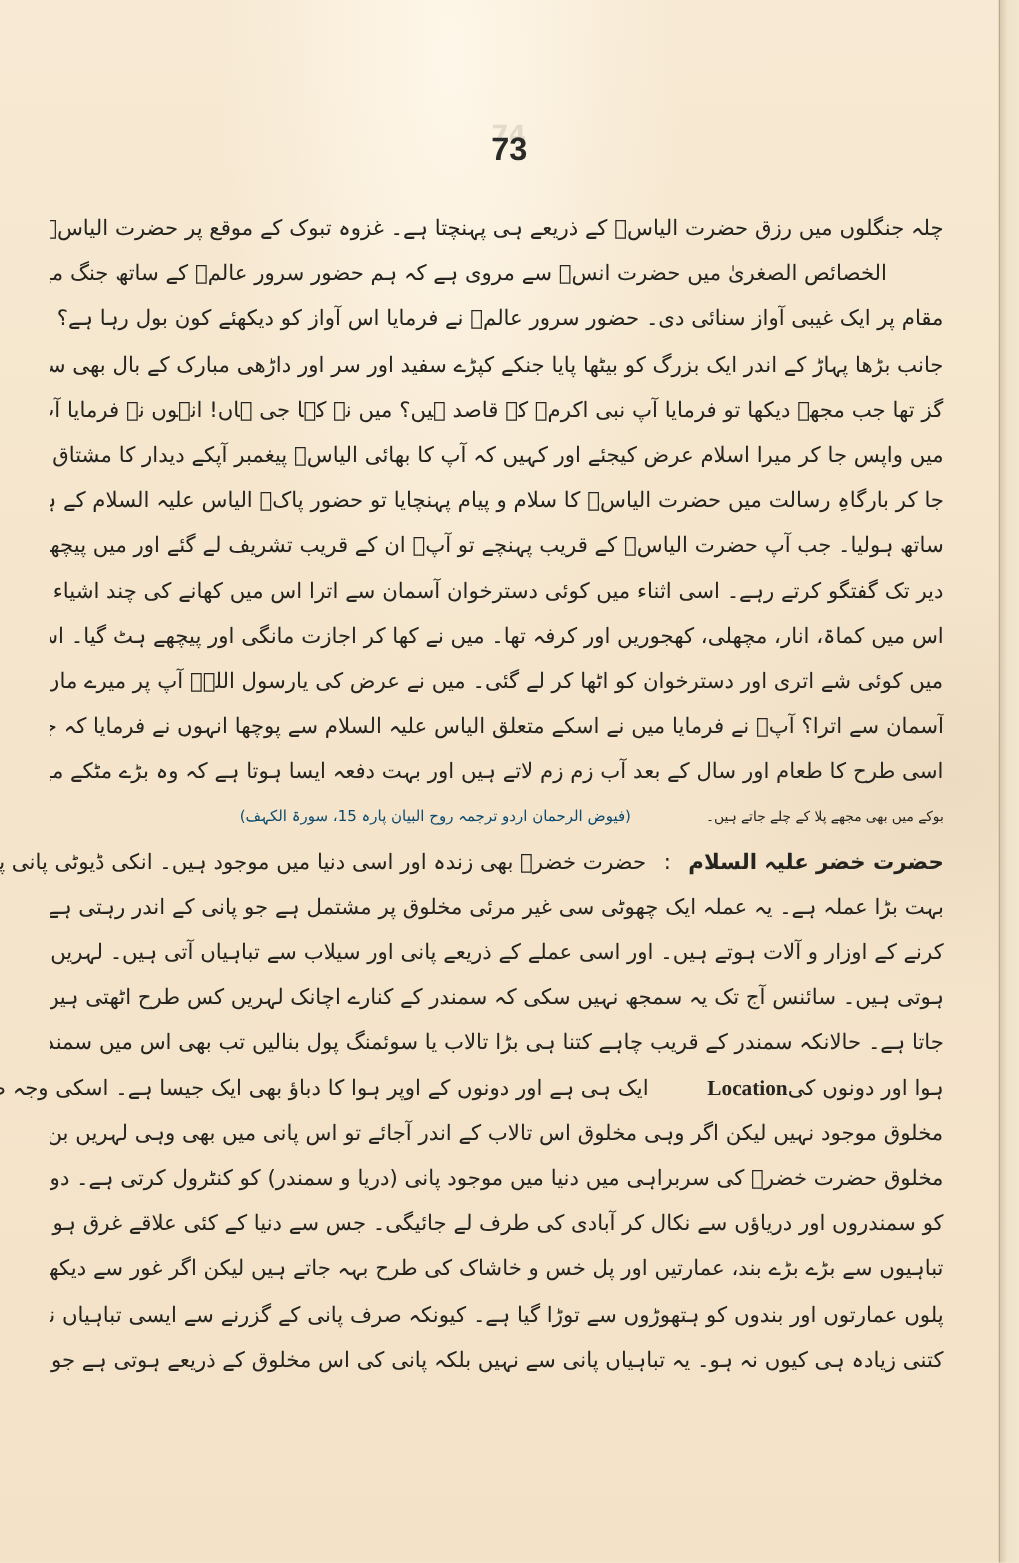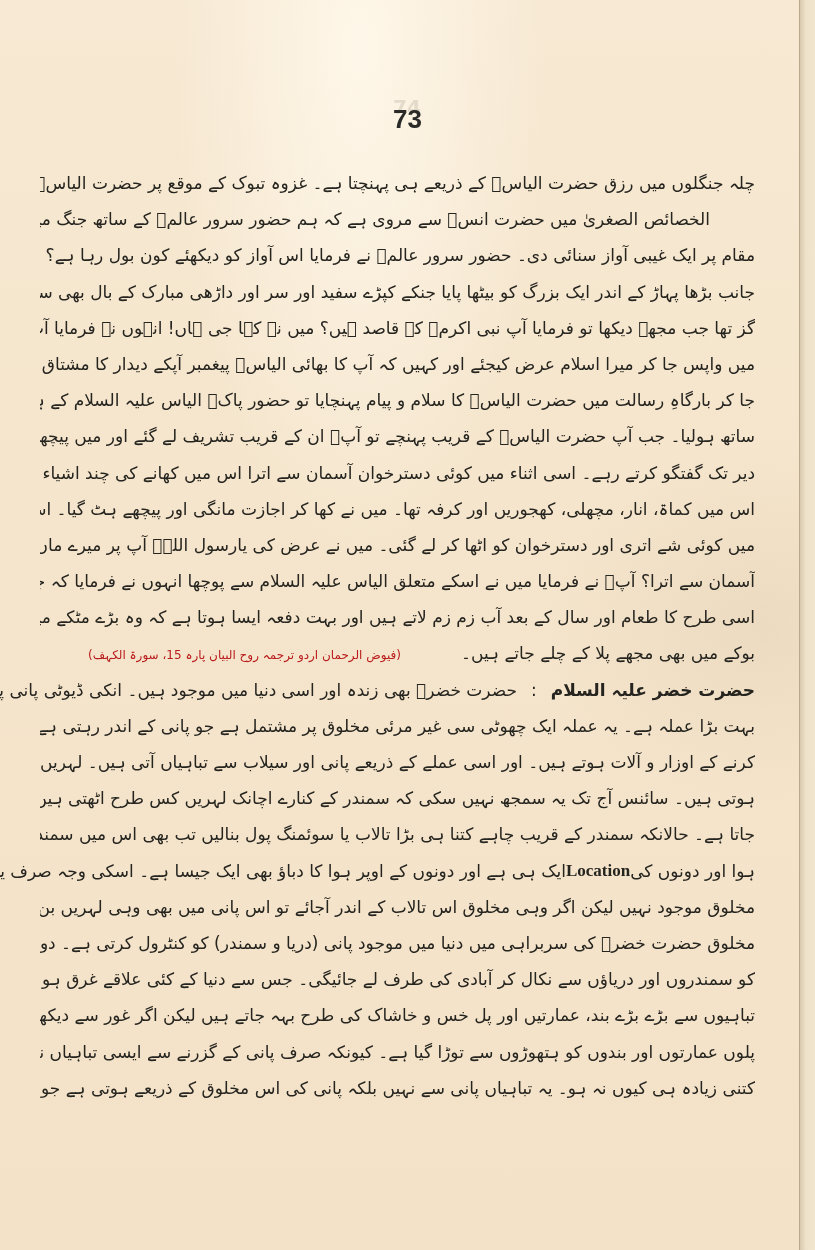--- a/index.html
+++ b/index.html
@@ -83,45 +83,46 @@
       text-align-last: right;
     }
     .line.indent {
       padding-right: 45px;
     }
     .line.centered {
       text-align-last: center;
     }
     .citation {
       font-size: 12px;
-      color: #b91c1c;
+      color: #0c4a6e;
       margin-right: 60px;
       margin-left: 18px;
     }
     .heading {
       text-underline-offset: 6px;
       text-decoration-thickness: 1.5px;
       font-weight: bold;
     }
     .latin {
       font-family: "Liberation Serif", serif;
       font-weight: bold;
       font-size: 17px;
       direction: ltr;
       unicode-bidi: embed;
+      margin-left: 47px;
     }
     .ref-line {
       display: flex;
       direction: rtl;
       align-items: baseline;
       height: 36.2px;
       line-height: 36px;
     }
     .ref-line .ref-text {
-      font-size: 17px;
+      font-size: 11px;
     }
     .heading-line {
       display: flex;
       direction: rtl;
       height: 36.2px;
       line-height: 36px;
       white-space: nowrap;
     }
     .heading-line .rest {
       flex: 1;

